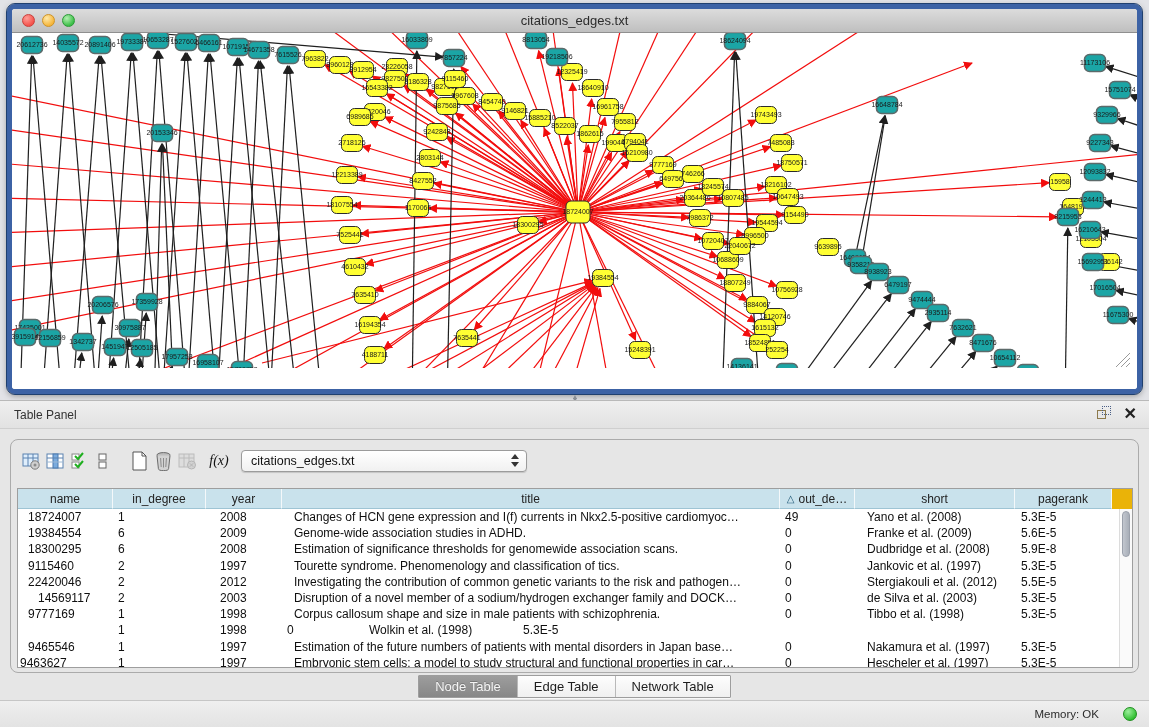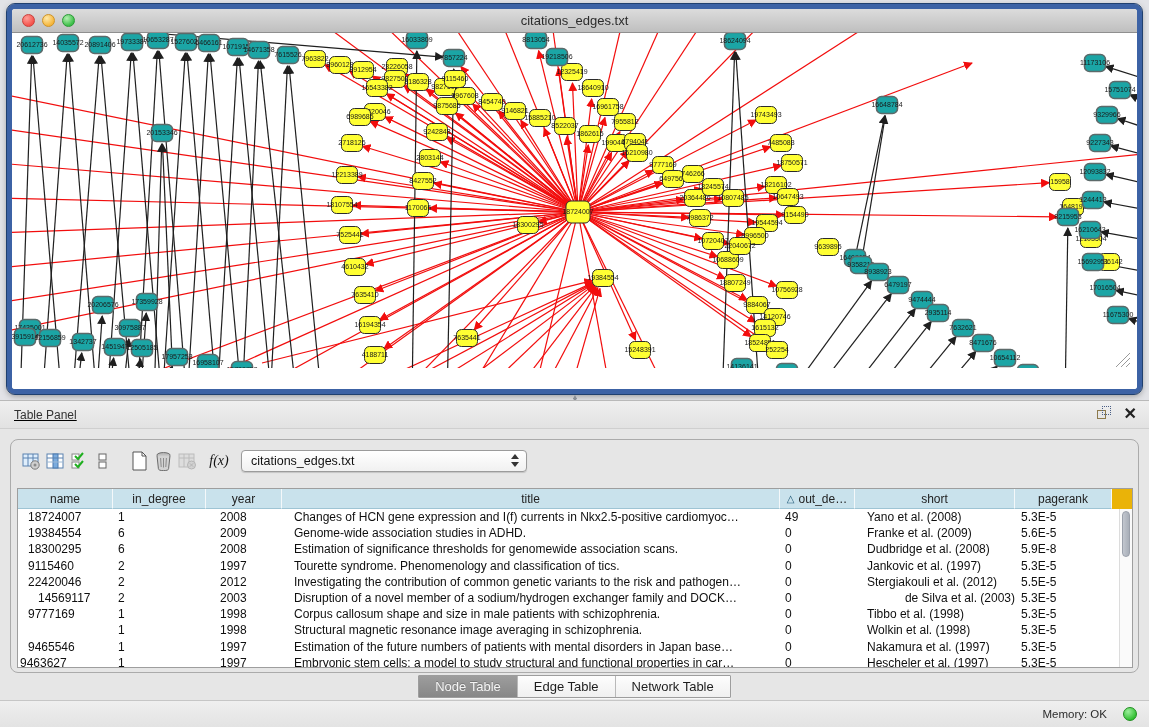--- a/index.html
+++ b/index.html
@@ -22,21 +22,21 @@
   #canvas-wrap { position:relative; width:1125px; height:359px; background:#fff; overflow:hidden; }
   #net-svg { position:absolute; left:0; top:0; }
   .grip-hatch line { stroke:#9a9a9a; stroke-width:1; }
 
   
   #divider-grip { position:absolute; left:568px; top:395px; width:14px; height:6px;
     color:#8a8f96; font-size:7px; line-height:3px; text-align:center; cursor:row-resize; }
 
   
   #table-panel { position:absolute; left:0; top:400px; width:1149px; height:327px;
-    background:#e6e6e6; border-top:1px solid #b9b9b9;text-decoration:underline; }
+    background:#e6e6e6; border-top:1px solid #b9b9b9; }
   #tp-header { position:relative; height:28px; background:linear-gradient(#efefef,#e2e2e2);
     border-bottom:1px solid #cfcfcf; display:flex; align-items:center; }
   #tp-header .tp-title { font-size:12px; color:#333; padding-left:14px; }
   #tp-header .tp-actions { position:absolute; right:12px; top:5px; display:flex; gap:12px; align-items:center; }
   .float-ic { width:15px; height:15px; position:relative; }
   .float-ic .sq1 { position:absolute; left:0; top:4px; width:9px; height:9px; border:1.5px solid #8d7a4c; background:#e6e6e6; }
   .float-ic .sq2 { position:absolute; left:5px; top:0; width:9px; height:9px; border:1.5px dotted #4a5f86; }
   .close-ic { font-size:16px; font-weight:bold; color:#222; line-height:15px; cursor:pointer; }
 
   #tp-box { position:absolute; left:10px; top:38px; width:1129px; height:234px;
@@ -78,21 +78,21 @@
   .tab { padding:0 16px; font-size:13px; display:flex; align-items:center; cursor:pointer;
     background:linear-gradient(#fdfdfd,#f0f0f0); color:#1d1d1d; border-right:1px solid #b9b9b9; }
   .tab:last-child { border-right:none; }
   .tab.sel { background:linear-gradient(#9d9d9d,#878787); color:#f4f4f4;
     text-shadow:0 -1px 0 rgba(0,0,0,.2); }
 
   
   #statusbar { position:absolute; left:0; top:700px; width:1149px; height:27px;
     background:linear-gradient(#efefef,#e3e3e3); border-top:1px solid #c6c6c6;
     display:flex; align-items:center; justify-content:flex-end; }
-  #statusbar .mem { font-size:11.5px; color:#2c2c2c; margin-right:16px; }
+  #statusbar .mem { font-size:11.5px; color:#2c2c2c; margin-right:24px; }
   #mem-dot { width:14px; height:14px; border-radius:50%; margin-right:12px;
     background:radial-gradient(circle at 35% 30%, #9cef9c,#2fbe2f 75%); border:1px solid #1f8f1f; }
 </style>
 </head>
 <body>
 
 <div id="net-frame">
   <div id="titlebar">
     <div class="lights">
       <div class="light red"></div>
@@ -965,37 +965,36 @@
             <div class="tcell" style="width: 75px; padding-left: 5px;">0</div>
             <div class="tcell" style="width: 160px; padding-left: 12px;">Stergiakouli et al. (2012)</div>
             <div class="tcell" style="width: 97px; padding-left: 6px;">5.5E-5</div>
           </div>
           <div class="trow">
             <div class="tcell" style="width: 95px; padding-left: 20px;">14569117</div>
             <div class="tcell" style="width: 93px; padding-left: 5px;">2</div>
             <div class="tcell" style="width: 76px; padding-left: 14px;">2003</div>
             <div class="tcell" style="width: 498px; padding-left: 12px;">Disruption of a novel member of a sodium/hydrogen exchanger family and DOCK…</div>
             <div class="tcell" style="width: 75px; padding-left: 5px;">0</div>
-            <div class="tcell" style="width: 160px; padding-left: 12px; text-align: right;">de Silva et al. (2003)</div>
+            <div class="tcell" style="width: 160px; padding-left: 12px;">de Silva et al. (2003)</div>
             <div class="tcell" style="width: 97px; padding-left: 6px;">5.3E-5</div>
           </div>
           <div class="trow">
             <div class="tcell" style="width: 95px; padding-left: 10px;">9777169</div>
             <div class="tcell" style="width: 93px; padding-left: 5px;">1</div>
             <div class="tcell" style="width: 76px; padding-left: 14px;">1998</div>
             <div class="tcell" style="width: 498px; padding-left: 12px;">Corpus callosum shape and size in male patients with schizophrenia.</div>
             <div class="tcell" style="width: 75px; padding-left: 5px;">0</div>
             <div class="tcell" style="width: 160px; padding-left: 12px;">Tibbo et al. (1998)</div>
             <div class="tcell" style="width: 97px; padding-left: 6px;">5.3E-5</div>
           </div>
           <div class="trow">
             <div class="tcell" style="width: 95px; padding-left: 10px; margin-top: 32px;">9699695</div>
             <div class="tcell" style="width: 93px; padding-left: 5px;">1</div>
             <div class="tcell" style="width: 76px; padding-left: 14px;">1998</div>
-            <div class="tcell" style="width: 498px; padding-left: 12px;">Structural magnetic resonance image averaging in schizophrenia.</div>
             <div class="tcell" style="width: 75px; padding-left: 5px;">0</div>
             <div class="tcell" style="width: 160px; padding-left: 12px;">Wolkin et al. (1998)</div>
             <div class="tcell" style="width: 97px; padding-left: 6px;">5.3E-5</div>
           </div>
           <div class="trow">
             <div class="tcell" style="width: 95px; padding-left: 10px;">9465546</div>
             <div class="tcell" style="width: 93px; padding-left: 5px;">1</div>
             <div class="tcell" style="width: 76px; padding-left: 14px;">1997</div>
             <div class="tcell" style="width: 498px; padding-left: 12px;">Estimation of the future numbers of patients with mental disorders in Japan base…</div>
             <div class="tcell" style="width: 75px; padding-left: 5px;">0</div>

